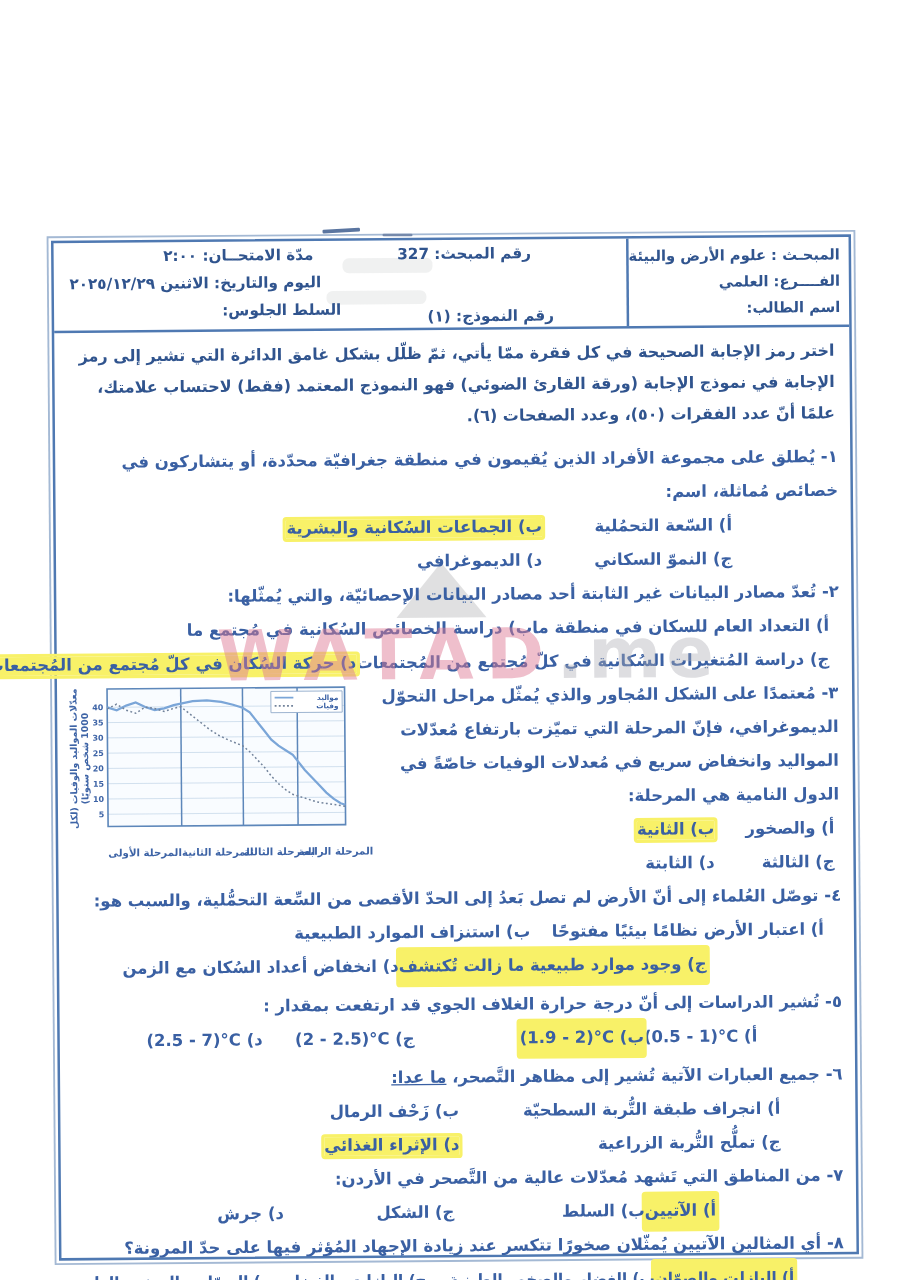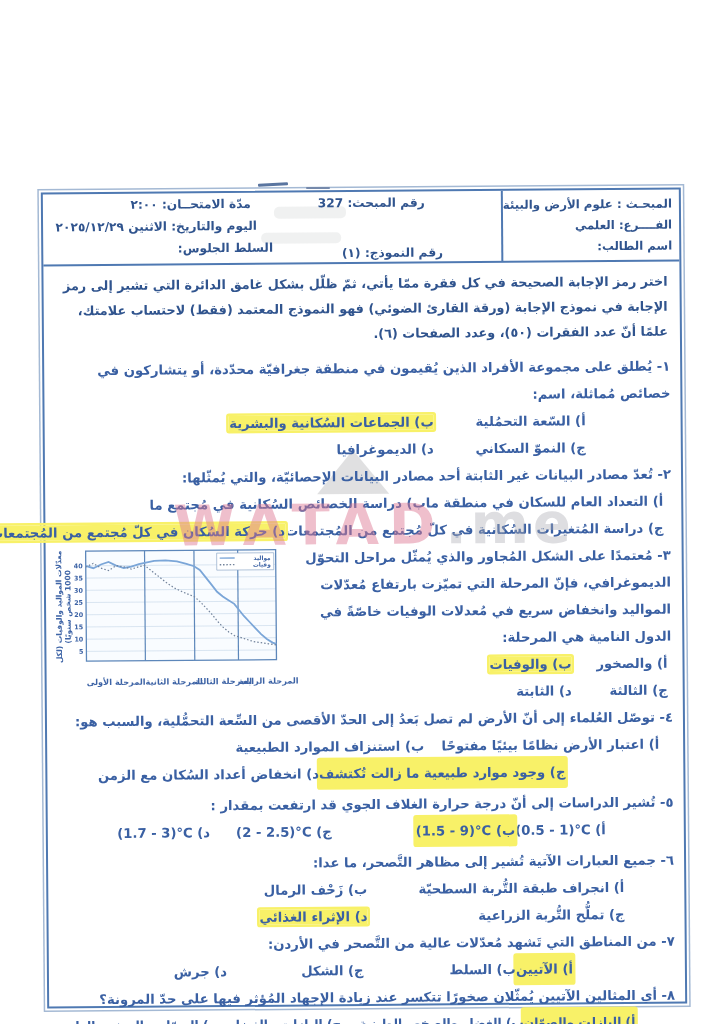--- a/index.html
+++ b/index.html
@@ -34,21 +34,21 @@
   .blob2{right:160px;top:40px;width:80px;height:11px;}
 
   
   .instr{padding:7px 12px 6px;font-size:12.8px;font-weight:bold;color:#30548e;
          line-height:25px;text-align:right;}
 
   
   .qwrap{position:relative;z-index:1;padding:3px 10px 0 8px;font-size:13.2px;
          line-height:27px;font-weight:bold;color:#3a60a3;}
   .qtitle{text-align:right;}
-  .und{}
+  .und{text-decoration:underline;}
   .r2{display:flex;padding-right:var(--pr,8px);}
   .r2 .c1{flex:0 0 var(--c1,220px);white-space:nowrap;}
   .r2 .c2{flex:1;white-space:nowrap;}
   .opt{white-space:nowrap;}
   .hl{background:#f8f168;box-shadow:0 0 0 2.5px #f8f168;border-radius:1px;}
 
   .row4{display:flex;}
   .q5opts{padding-right:68px;}
   .q5opts .opt{margin-left:0;}
   .q5opts .g1{margin-left:84px;}
@@ -118,42 +118,42 @@
   <div class="qwrap">
 
     <div class="q">
       <div class="qtitle">١- يُطلق على مجموعة الأفراد الذين يُقيمون في منطقة جغرافيّة محدّدة، أو يتشاركون في خصائص مُماثلة، اسم:</div>
       <div class="r2" style="--pr:85px;--c1:152px;">
         <span class="c1 opt">أ) السّعة التحمُلية</span>
         <span class="c2"><span class="opt hl">ب) الجماعات السُكانية والبشرية</span></span>
       </div>
       <div class="r2" style="--pr:85px;--c1:152px;">
         <span class="c1 opt">ج) النموّ السكاني</span>
-        <span class="c2"><span class="opt">د) الديموغرافيا</span></span>
+        <span class="c2"><span class="opt">د) الديموغرافي</span></span>
       </div>
     </div>
 
     <div class="q">
       <div class="qtitle">٢- تُعدّ مصادر البيانات غير الثابتة أحد مصادر البيانات الإحصائيّة، والتي يُمثّلها:</div>
       <div class="r2" style="--pr:8px;--c1:232px;">
         <span class="c1 opt">أ) التعداد العام للسكان في منطقة ما</span>
         <span class="c2"><span class="opt">ب) دراسة الخصائص السُكانية في مُجتمع ما</span></span>
       </div>
       <div class="r2" style="--pr:8px;--c1:318px;">
         <span class="c1 opt">ج) دراسة المُتغيرات السُكانية في كلّ مُجتمع من المُجتمعات</span>
         <span class="c2"><span class="opt hl">د) حركة السُكان في كلّ مُجتمع من المُجتمعات</span></span>
       </div>
     </div>
 
     <div class="q q3">
       <div class="q3text">
         <div class="qtitle">٣- مُعتمدًا على الشكل المُجاور والذي يُمثّل مراحل التحوّل الديموغرافي، فإنّ المرحلة التي تميّزت بارتفاع مُعدّلات المواليد وانخفاض سريع في مُعدلات الوفيات خاصّةً في الدول النامية هي المرحلة:</div>
         <div class="r2">
           <span class="c1 opt">أ) والصخور</span>
-          <span class="c2"><span class="opt hl">ب) والوفيات</span></span>
+          <span class="c2"><span class="opt hl">ب) الثانية</span></span>
         </div>
         <div class="r2">
           <span class="c1 opt">ج) الثالثة</span>
           <span class="c2"><span class="opt">د) الثابتة</span></span>
         </div>
       </div>
       <div class="fig">
         <div class="ylab">معدّلات المواليد والوفيات (لكل 1000 شخص سنويًا)</div>
         <svg id="demo-chart" viewBox="0 0 210 128" width="210" height="128">
             <rect x="18" y="2" width="190" height="110" fill="#f9fcff"></rect>
@@ -203,23 +203,23 @@
       <div class="r2" style="--pr:108px;--c1:232px;">
         <span class="c1 opt hl">ج) وجود موارد طبيعية ما زالت تُكتشف</span>
         <span class="c2"><span class="opt">د) انخفاض أعداد السُكان مع الزمن</span></span>
       </div>
     </div>
 
     <div class="q" style="margin-top:4px;">
       <div class="qtitle">٥- تُشير الدراسات إلى أنّ درجة حرارة الغلاف الجوي قد ارتفعت بمقدار :</div>
       <div class="row4 q5opts">
         <span class="opt"><span>أ)</span> <span class="num">(0.5 - 1)°C</span></span>
-        <span class="opt g1 hl"><span>ب)</span> <span class="num">(1.5 - 9)°C</span></span>
+        <span class="opt g1 hl"><span>ب)</span> <span class="num">(1.9 - 2)°C</span></span>
         <span class="opt g2"><span>ج)</span> <span class="num">(2 - 2.5)°C</span></span>
-        <span class="opt g3"><span>د)</span> <span class="num">(1.7 - 3)°C</span></span>
+        <span class="opt g3"><span>د)</span> <span class="num">(2.5 - 7)°C</span></span>
       </div>
     </div>
 
     <div class="q" style="margin-top:4px;">
       <div class="qtitle"><span>٦- جميع العبارات الآتية تُشير إلى مظاهر التَّصحر، </span><span class="und">ما عدا:</span></div>
       <div class="r2" style="--pr:50px;--c1:257px;">
         <span class="c1 opt">أ) انجراف طبقة التُّربة السطحيّة</span>
         <span class="c2"><span class="opt">ب) زَحْف الرمال</span></span>
       </div>
       <div class="r2" style="--pr:50px;--c1:257px;">

